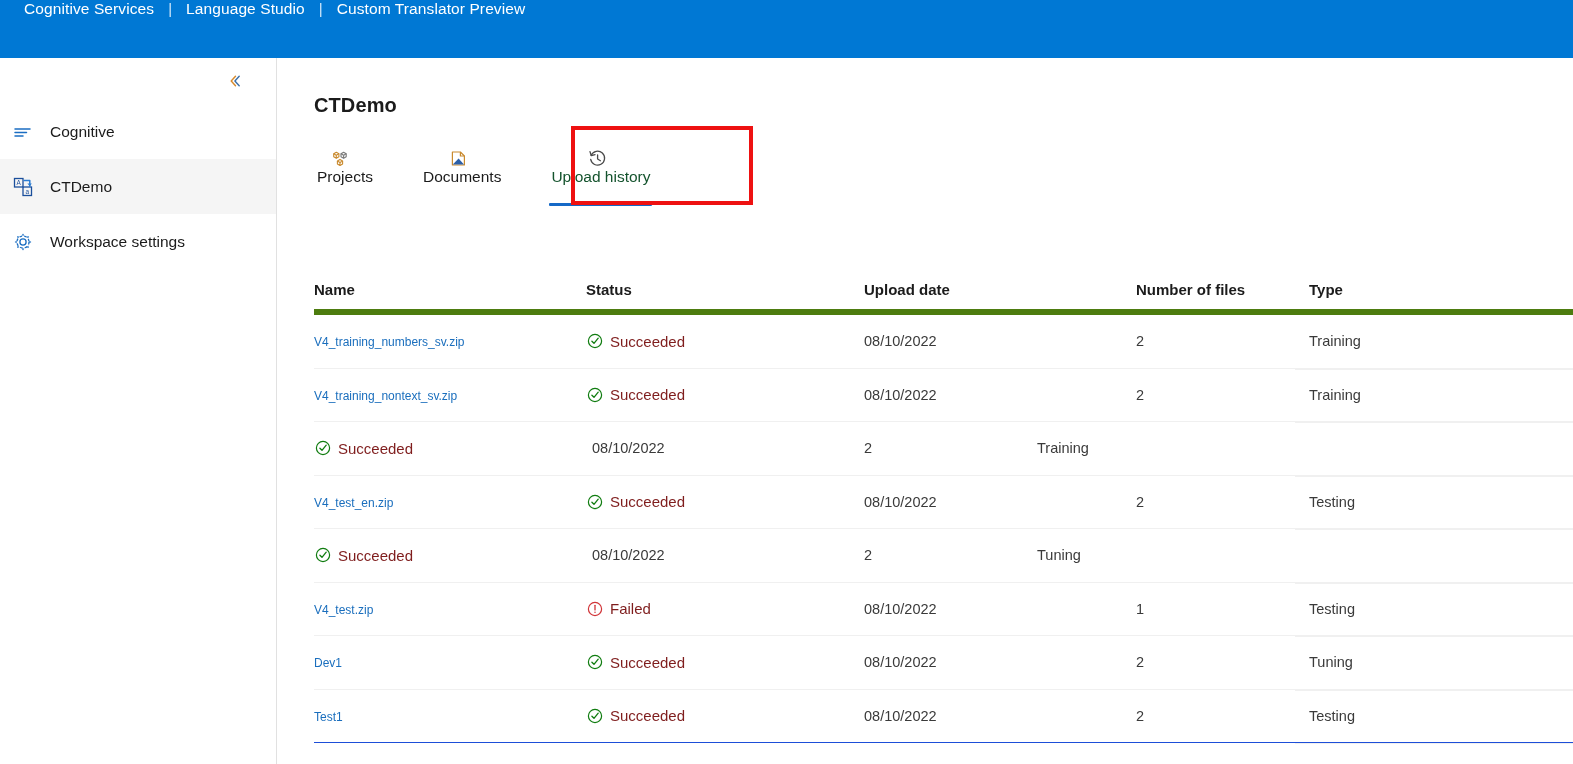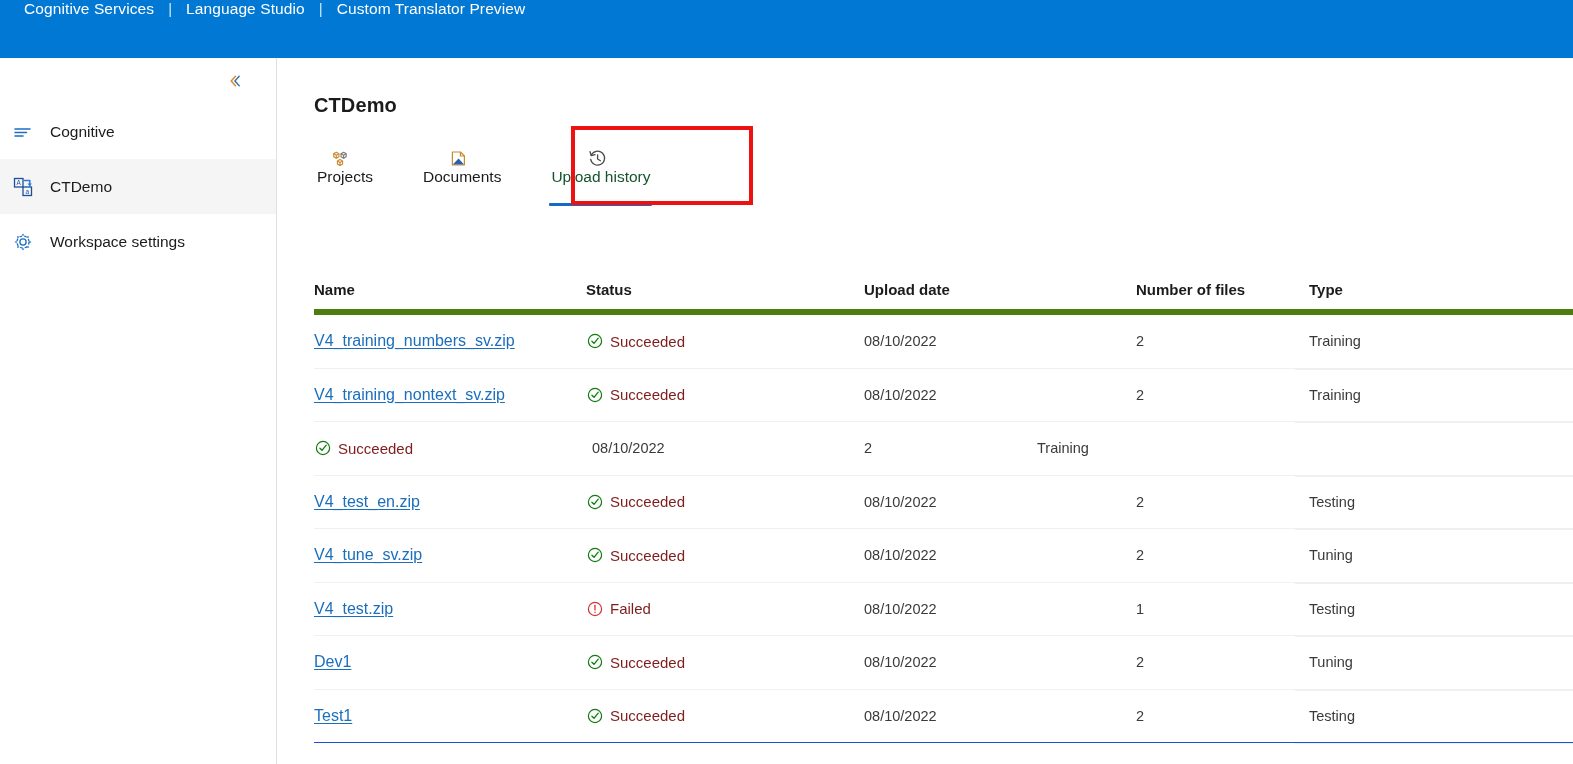--- a/index.html
+++ b/index.html
@@ -183,23 +183,22 @@
   }
   .tr:last-child { border-bottom: 1px solid #1d4ed8; }
 
   .c-name   { width: 272px; }
   .c-status { width: 278px; }
   .c-date   { width: 272px; }
   .c-files  { width: 173px; }
   .c-type   { width: 240px; }
 
   .file-link {
-    font-size: 16px;
+    font-size: 12px;
     color: #1a6ebd;
-    text-decoration: underline;
     text-underline-offset: 2px;
     cursor: pointer;
     white-space: nowrap;
   }
 
   .status-cell {
     display: flex;
     align-items: center;
   }
   .status-icon {
@@ -415,21 +414,20 @@
                   <path d="M4.9 8.2 L7.0 10.3 L11.2 5.2" fill="none" stroke="#107c10" stroke-width="1.3" stroke-linecap="round" stroke-linejoin="round"></path>
                 </svg>
               </span>
               <span class="status-text">Succeeded</span>
             </div>
             <div class="c-date cell-text">08/10/2022</div>
             <div class="c-files cell-text">2</div>
             <div class="c-type cell-text">Testing</div>
           </div>
           <div class="tr">
-            <div class="c-name"><span class="file-link">V4_tune_sv.zip</span></div>
             <div class="c-status status-cell">
               <span class="status-icon">
                 <svg width="16" height="16" viewBox="0 0 16 16">
                   <circle cx="8" cy="8" r="6.6" fill="none" stroke="#107c10" stroke-width="1.2"></circle>
                   <path d="M4.9 8.2 L7.0 10.3 L11.2 5.2" fill="none" stroke="#107c10" stroke-width="1.3" stroke-linecap="round" stroke-linejoin="round"></path>
                 </svg>
               </span>
               <span class="status-text">Succeeded</span>
             </div>
             <div class="c-date cell-text">08/10/2022</div>

